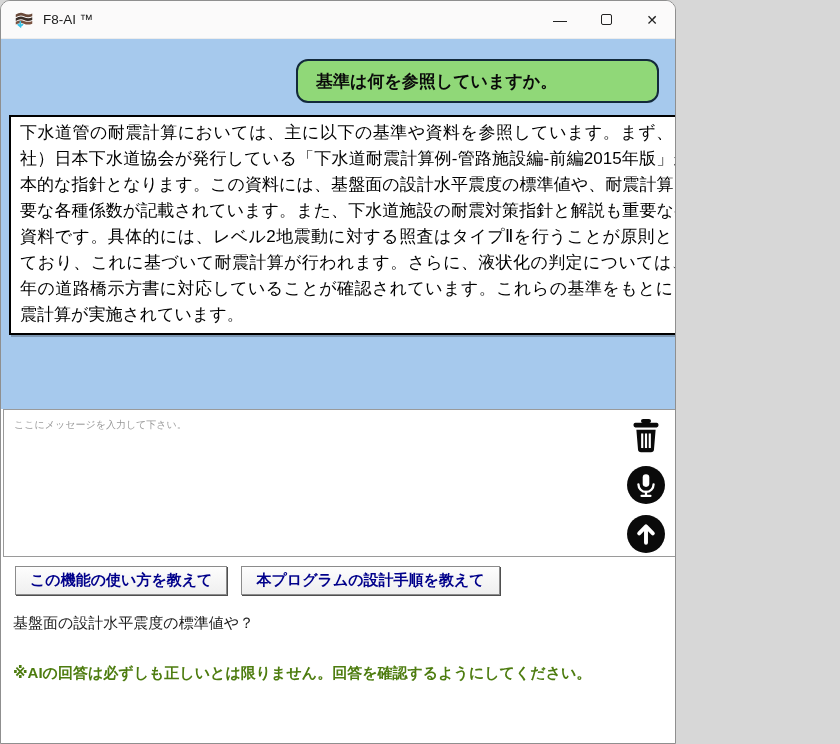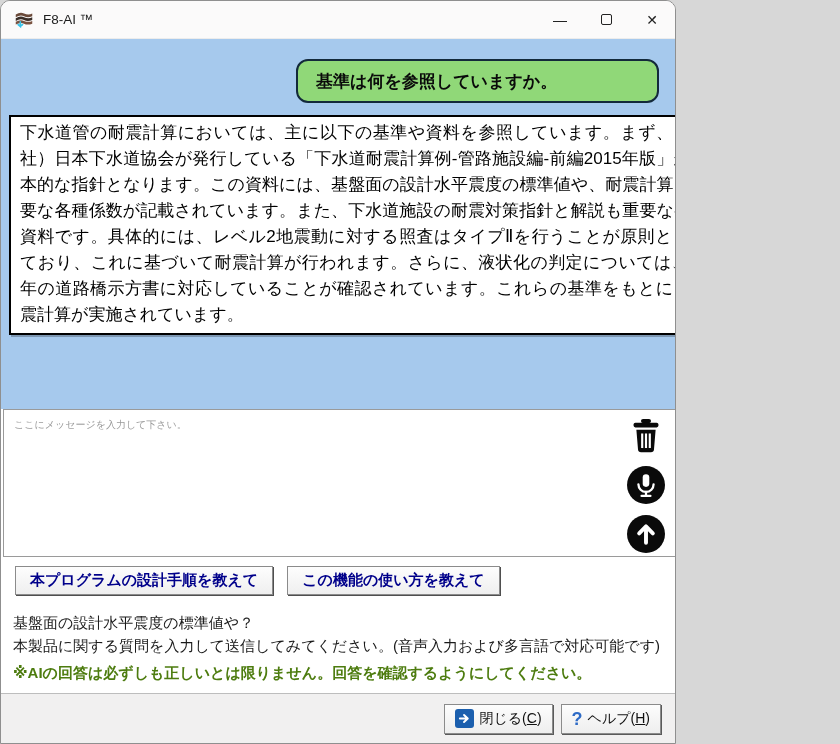--- a/index.html
+++ b/index.html
@@ -163,38 +163,23 @@
       <button class="icon-btn">
         <svg width="38" height="38" viewBox="0 0 30 30">
           <circle cx="15" cy="15" r="15" fill="#0a0a0a"></circle>
           <path d="M15 22 V9.5 M9.6 14.5 L15 9 l5.4 5.5" stroke="#fff" stroke-width="3.1" fill="none" stroke-linecap="round" stroke-linejoin="round"></path>
         </svg>
       </button>
     </div>
   </div>
 
   <div class="quick-row">
+    <button class="quick-btn">この機能の使い方を教えて</button>
     <button class="quick-btn">本プログラムの設計手順を教えて</button>
-    <button class="quick-btn">この機能の使い方を教えて</button>
   </div>
 
   <div class="hints">
     <div>基盤面の設計水平震度の標準値や？</div>
-    <div>本製品に関する質問を入力して送信してみてください。(音声入力および多言語で対応可能です)</div>
   </div>
   <div class="warning">※AIの回答は必ずしも正しいとは限りません。回答を確認するようにしてください。</div>
 
-  <div class="footer">
-    <button class="footer-btn">
-      <span class="close-glyph">
-        <svg width="13" height="13" viewBox="0 0 14 14">
-          <path d="M2 7 h8 M6.5 3.2 L10.5 7 l-4 3.8" stroke="#fff" stroke-width="2.1" fill="none" stroke-linecap="round" stroke-linejoin="round"></path>
-        </svg>
-      </span>
-      <span><span>閉じる(</span><span class="ukey">C</span><span>)</span></span>
-    </button>
-    <button class="footer-btn">
-      <span class="help-glyph">?</span>
-      <span><span>ヘルプ(</span><span class="ukey">H</span><span>)</span></span>
-    </button>
-  </div>
 
 </div>
 
 </body></html>

